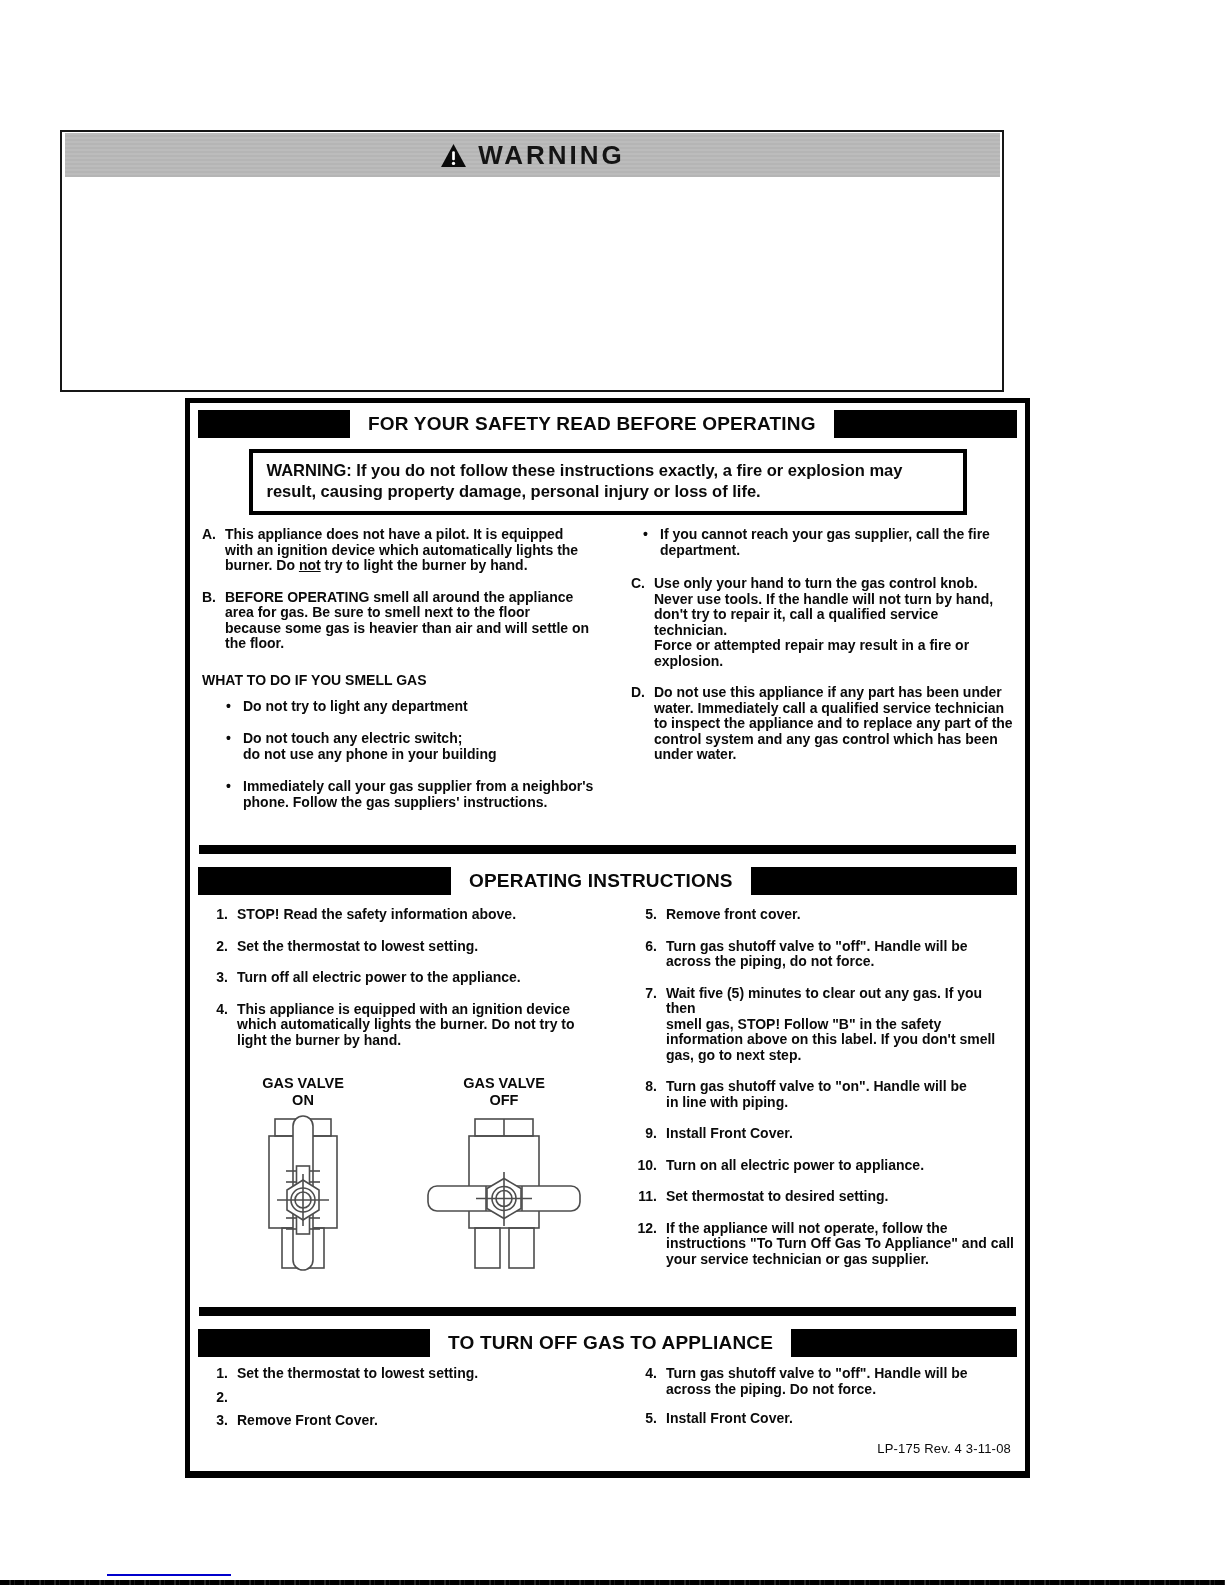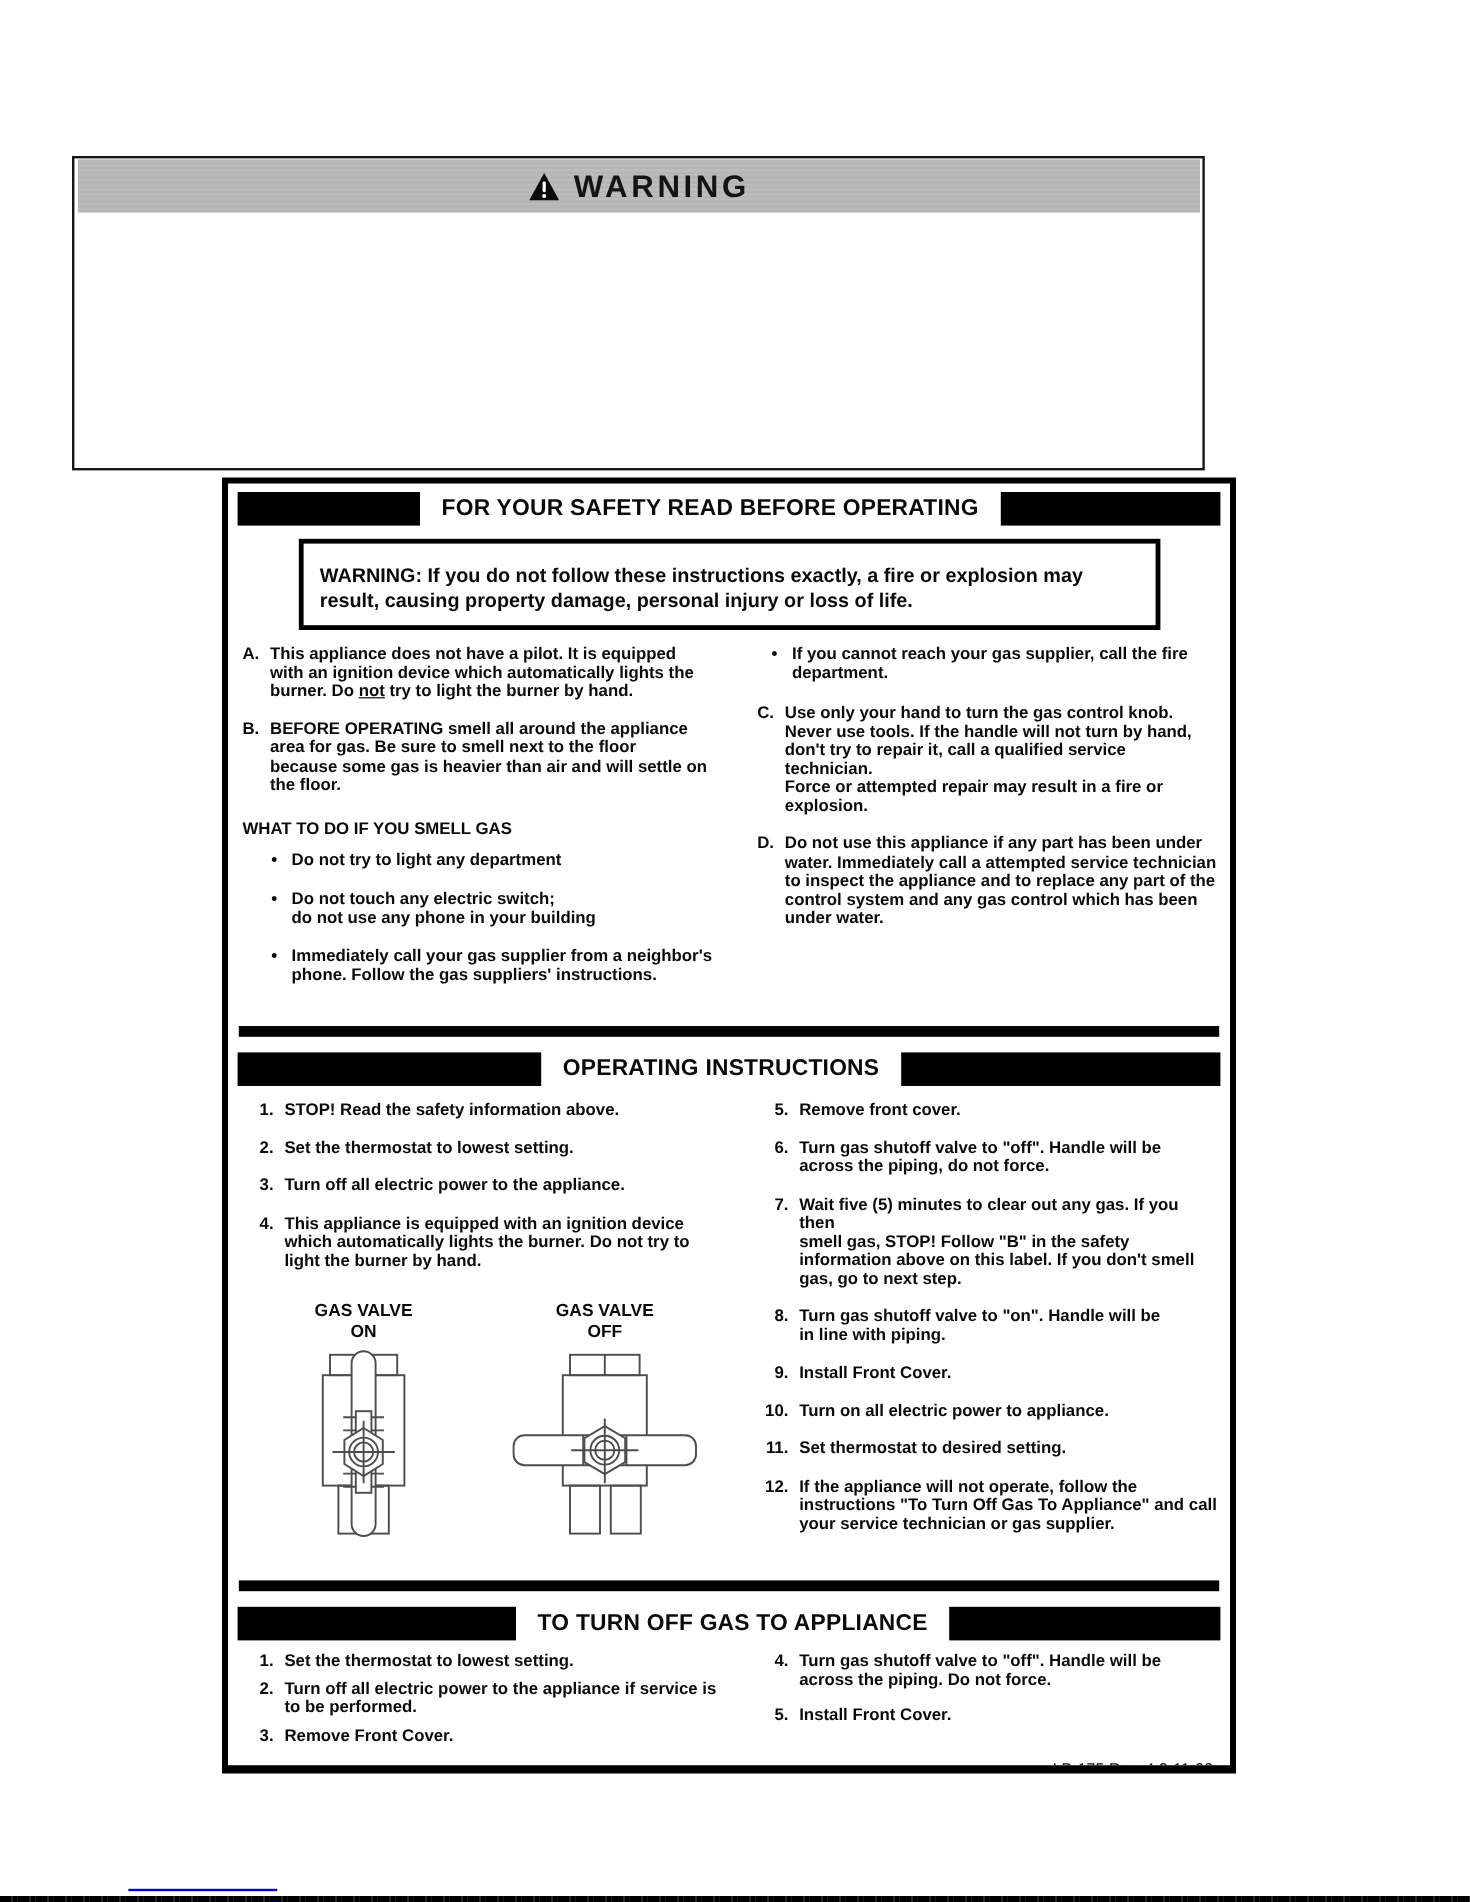--- a/index.html
+++ b/index.html
@@ -29,21 +29,21 @@
   }
   .sec-header{display:flex;align-items:center;gap:18px;padding:0 8px;}
   .sec-header .bar{height:28px;background:#000;}
   .sec-header .bar.right{flex:1;}
   .sec-title{font-size:19px;font-weight:700;white-space:nowrap;letter-spacing:.2px;}
   .hdr1{margin-top:7px;}  .hdr1 .bar.left{width:152px;}
   .hdr2{margin-top:13px;} .hdr2 .bar.left{width:253px;}
   .hdr3{margin-top:13px;} .hdr3 .bar.left{width:232px;}
   .warn-box{
     margin:11px auto 0;width:718px;box-sizing:border-box;
-    border:4px solid #000;padding:17px 12px 9px 14px;
+    border:4px solid #000;padding:7px 12px 9px 14px;
     font-size:16.5px;font-weight:700;line-height:21px;white-space:pre-line;
   }
   .cols{display:flex;margin-top:12px;padding:0 10px 0 12px;}
   .col-left{width:404px;flex-shrink:0;}
   .col-right{flex:1;padding-left:25px;}
   .para,.step{display:flex;margin-bottom:16px;font-size:14px;line-height:15.5px;font-weight:700;}
   .para .num{width:23px;flex-shrink:0;}
   .step .num{width:26px;flex-shrink:0;text-align:right;margin-right:9px;}
   .txt{white-space:pre-line;}
   .sub-heading{font-size:14px;font-weight:700;margin:20px 0 11px 0;}
@@ -138,21 +138,21 @@
         <span class="num">C.</span>
         <span class="txt">Use only your hand to turn the gas control knob.
 Never use tools. If the handle will not turn by hand,
 don't try to repair it, call a qualified service technician.
 Force or attempted repair may result in a fire or
 explosion.</span>
       </div>
       <div class="para">
         <span class="num">D.</span>
         <span class="txt">Do not use this appliance if any part has been under
-water. Immediately call a attempted service technician
+water. Immediately call a qualified service technician
 to inspect the appliance and to replace any part of the
 control system and any gas control which has been
 under water.</span>
       </div>
     </div>
   </div>
 
   <div class="rule"></div>
 
   <div class="sec-header hdr2">
@@ -288,22 +288,20 @@
   </div>
 
   <div class="cols cols3">
     <div class="col-left">
       <div class="step">
         <span class="num">1.</span>
         <span class="txt">Set the thermostat to lowest setting.</span>
       </div>
       <div class="step">
         <span class="num">2.</span>
-        <span class="txt">Turn off all electric power to the appliance if service is
-to be performed.</span>
       </div>
       <div class="step">
         <span class="num">3.</span>
         <span class="txt">Remove Front Cover.</span>
       </div>
     </div>
     <div class="col-right">
       <div class="step" style="margin-bottom:14px;">
         <span class="num">4.</span>
         <span class="txt">Turn gas shutoff valve to "off". Handle will be

